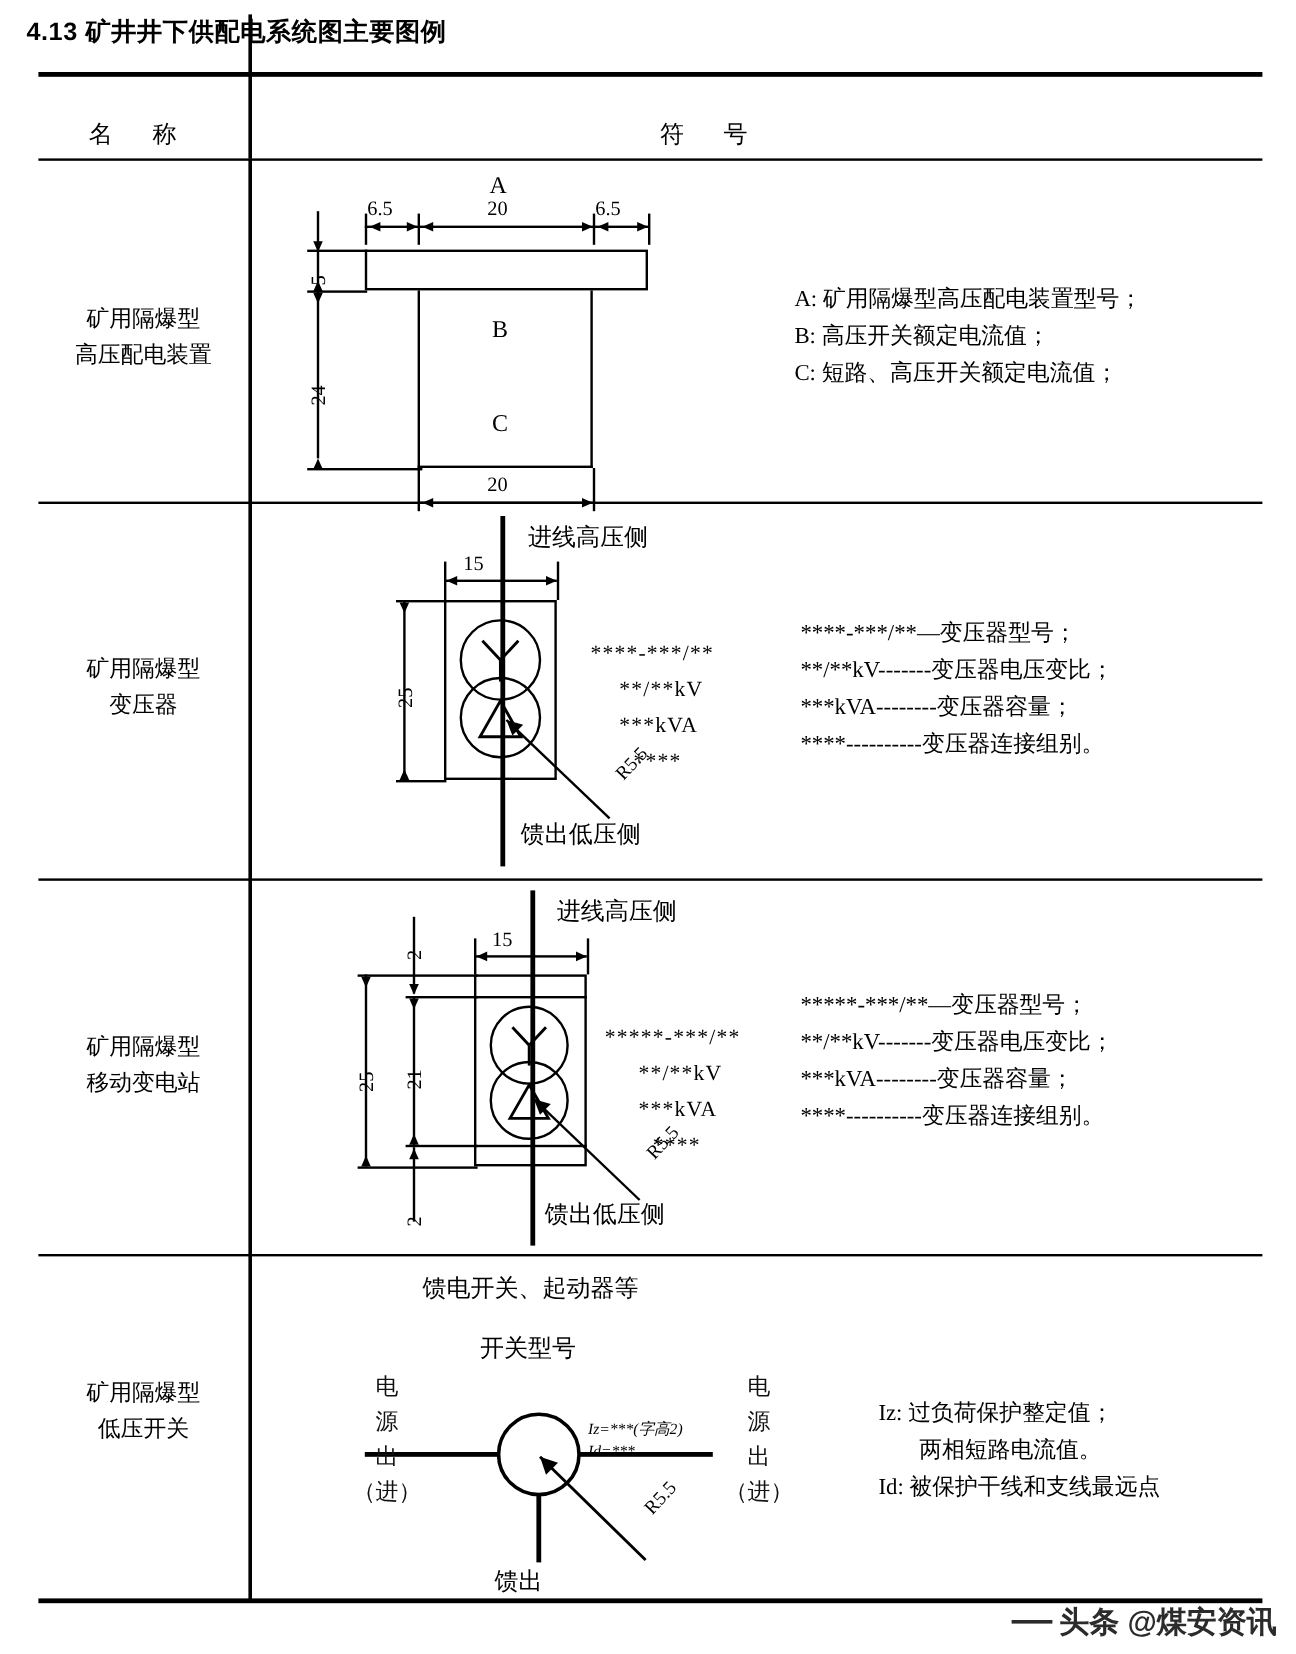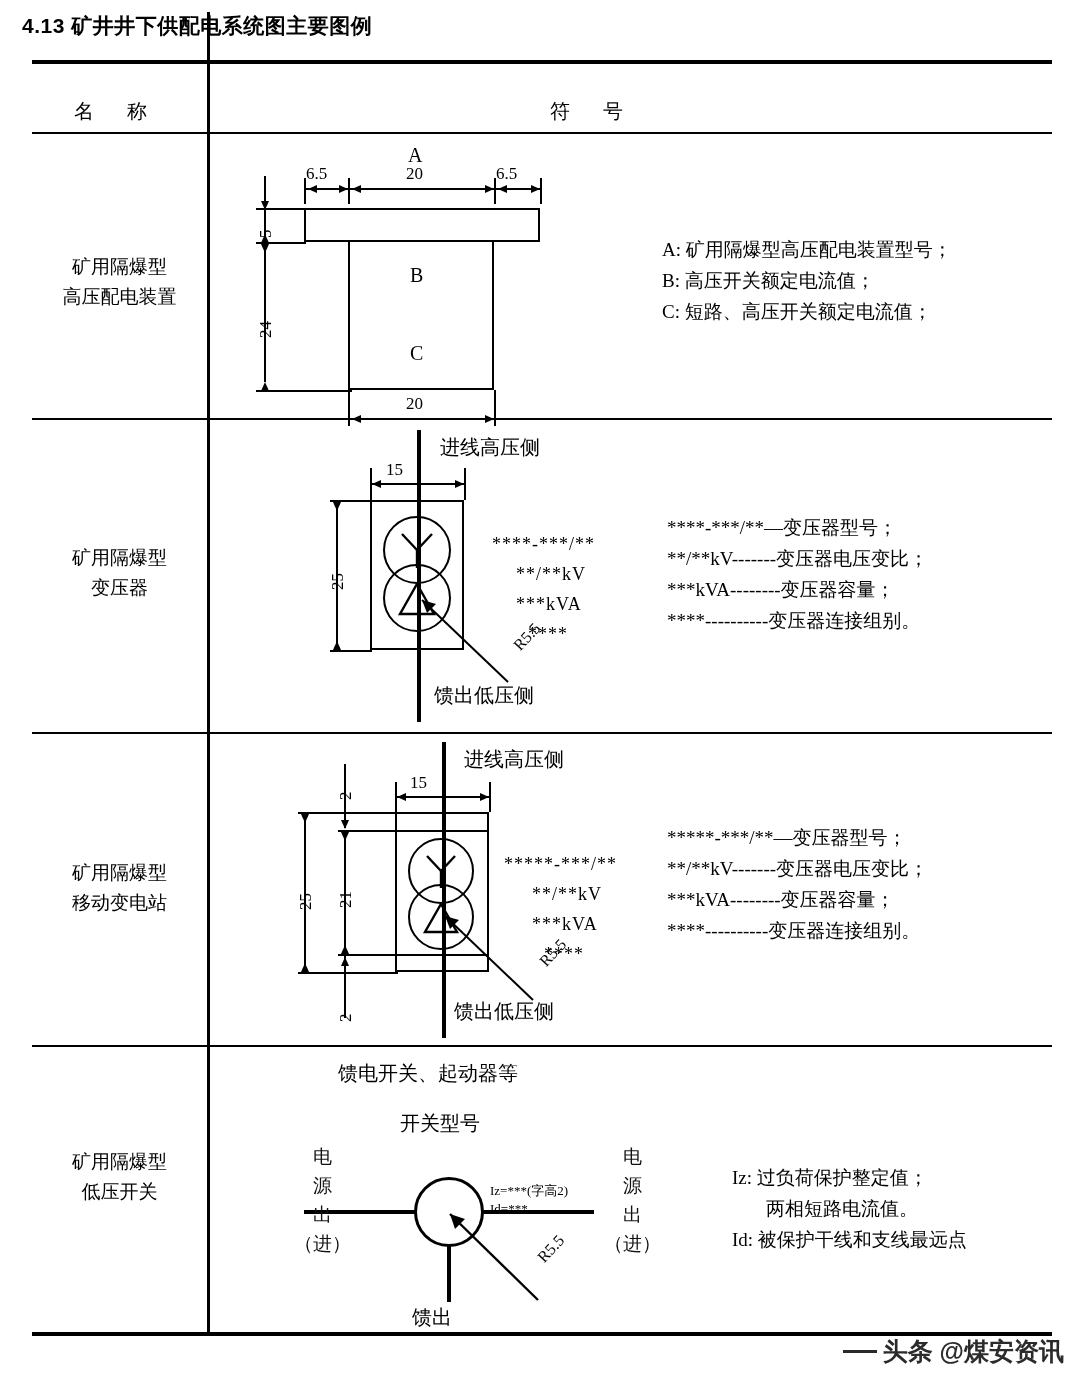--- a/index.html
+++ b/index.html
@@ -37,21 +37,21 @@
   .ln{position:absolute;background:#000;}
   .lnh{height:2px;}
   .lnv{width:2px;}
   .thickv{width:4px;background:#000;position:absolute;}
   .thickh{height:4px;background:#000;position:absolute;}
   .box{position:absolute;border:2px solid #000;box-sizing:border-box;background:transparent;}
   .circ{position:absolute;border:2px solid #000;border-radius:50%;box-sizing:border-box;}
   .dimtxt{position:absolute;font-size:17px;color:#000;font-family:"Liberation Serif",serif;}
   .dimtxt.vert{transform:rotate(-90deg);transform-origin:left top;white-space:nowrap;}
   .lbl{position:absolute;font-size:20px;color:#000;white-space:nowrap;font-family:"Liberation Serif",serif;}
-  .lbl.sm{font-size:13px;}
+  .lbl.sm{font-size:13px;font-style:italic;}
   .stars{position:absolute;font-size:18px;letter-spacing:1px;color:#000;white-space:nowrap;text-align:center;font-family:"Liberation Serif",serif;}
   .rlead{position:absolute;font-size:16px;color:#000;white-space:nowrap;transform-origin:left top;}
   
   .arrowL,.arrowR{position:absolute;width:0;height:0;border-top:4px solid transparent;border-bottom:4px solid transparent;}
   .arrowL{border-right:9px solid #000;}
   .arrowR{border-left:9px solid #000;}
   .arrowU,.arrowD{position:absolute;width:0;height:0;border-left:4px solid transparent;border-right:4px solid transparent;}
   .arrowU{border-bottom:9px solid #000;}
   .arrowD{border-top:9px solid #000;}
   
@@ -275,21 +275,21 @@
     <div>****----------变压器连接组别。</div>
   </div>
 
   <div class="namecell" style="top:1087px;">
     <div>矿用隔爆型</div>
     <div>低压开关</div>
   </div>
 
   <div class="dwg" style="left:240px;top:998px;width:430px;height:272px;">
 
-    <div class="lbl" style="left:66px;top:2px;text-align:right;">馈电开关、起动器等</div>
+    <div class="lbl" style="left:80px;top:2px;text-align:right;">馈电开关、起动器等</div>
     <div class="lbl" style="left:128px;top:52px;">开关型号</div>
 
     <div class="thickh" style="left:32px;top:152px;width:290px;"></div>
 
     <div class="thickv" style="left:175px;top:152px;height:92px;"></div>
 
     <div class="circ" style="left:142px;top:119px;width:70px;height:70px;border-width:3px;background:#fff;"></div>
 
     <div class="lbl sm" style="left:218px;top:124px;">Iz=***(字高2)</div>
     <div class="lbl sm" style="left:218px;top:143px;">Id=***</div>

